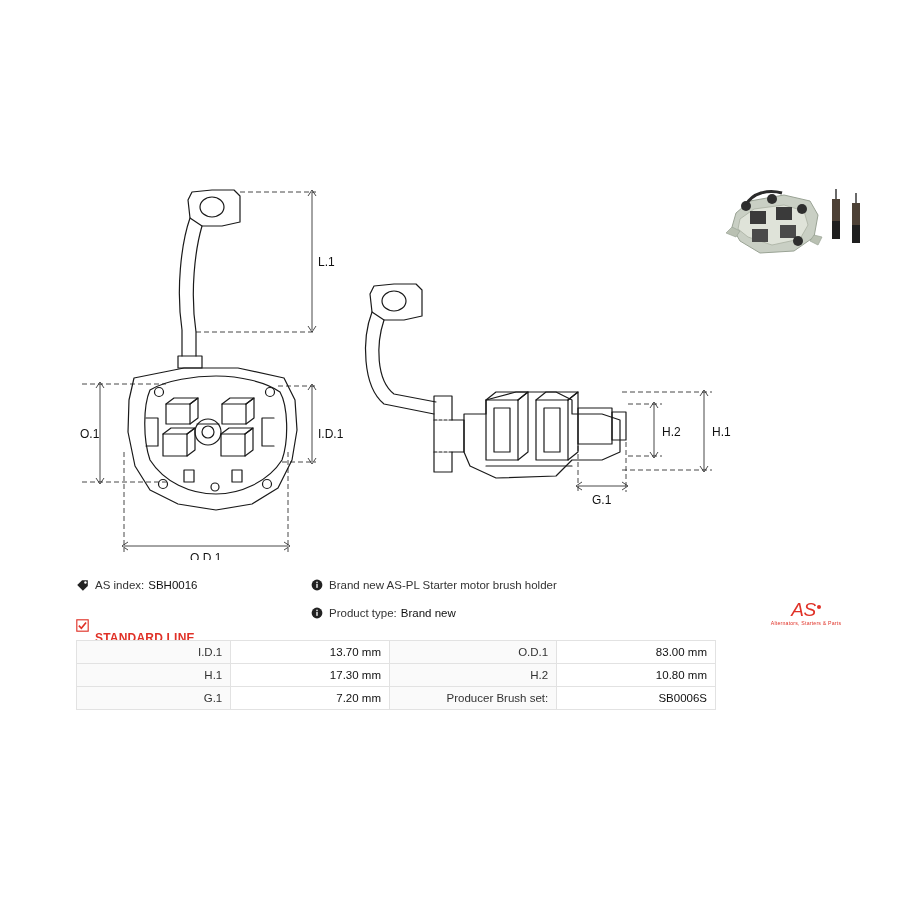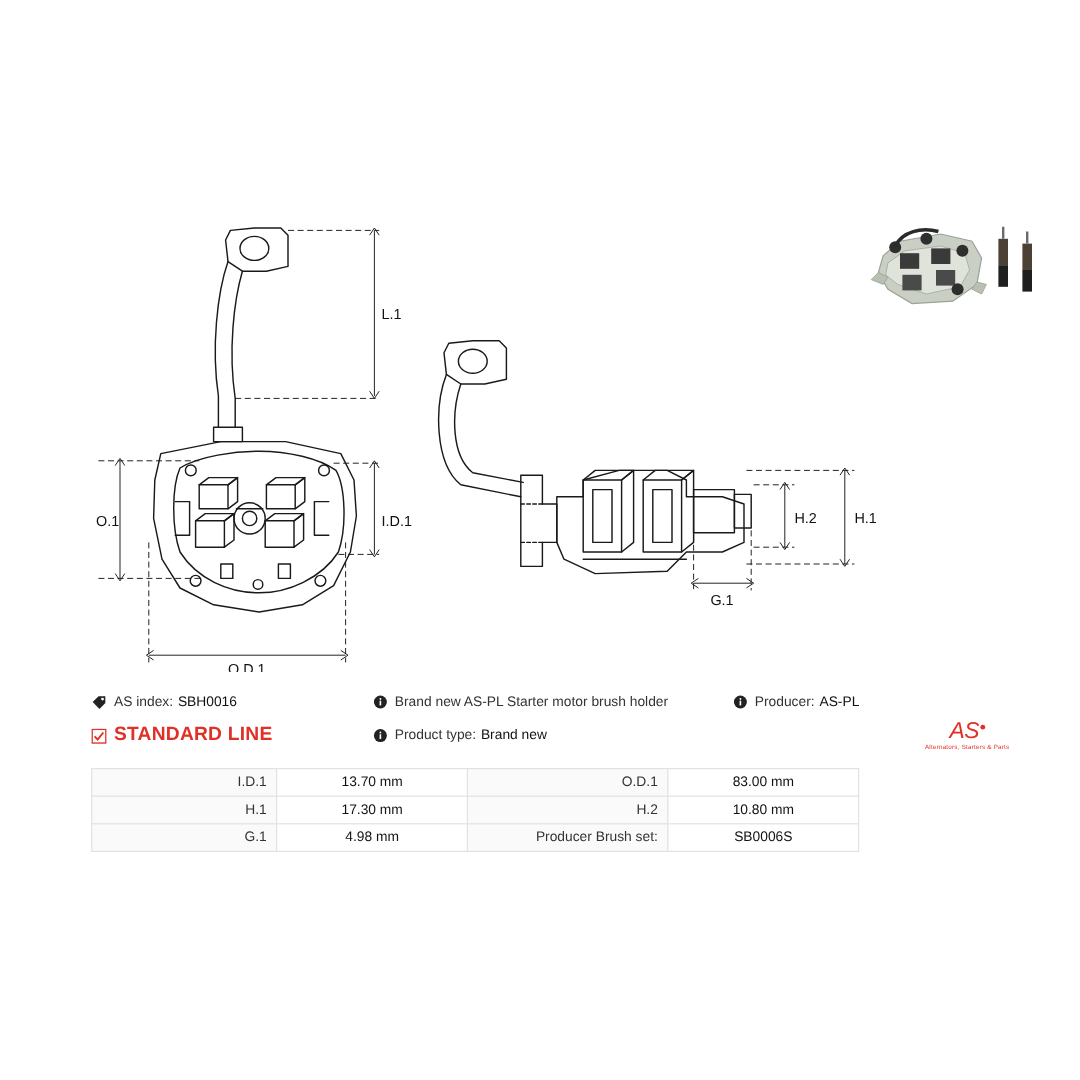--- a/index.html
+++ b/index.html
@@ -69,22 +69,23 @@
     line-height: 13px;
   }
   .tag-icon svg, .info-icon svg, .check-icon svg { display: block; }
 
   .lbl { color: #333; }
   .val { font-weight: normal; color: #111; }
 
   .standard-line {
     color: #e03127;
     font-weight: bold;
-    font-size: 16px;
+    font-size: 12px;
     letter-spacing: 0.2px;
+    margin-top: 25px;
   }
 
   .brand {
     position: absolute;
     right: 0;
     top: 22px;
     text-align: center;
     width: 110px;
   }
   .brand .as {
@@ -125,21 +126,21 @@
     padding: 0 8px;
     white-space: nowrap;
   }
   .spec-table td.k {
     text-align: right;
     color: #333;
     width: 160px;
     background: #fafafa;
   }
   .spec-table td.v {
-    text-align: center;
+    text-align: right;
     color: #111;
     width: 160px;
     background: #ffffff;
   }
 </style>
 </head>
 <body>
 
 <div class="page">
 
@@ -366,31 +367,20 @@
             <rect x="7.1" y="6.5" width="1.8" height="5.3" fill="#fff"></rect>
             <rect x="7.1" y="3.6" width="1.8" height="1.9" fill="#fff"></rect>
           </svg>
         </span>
         <span class="lbl">Product type:</span>
         <span class="val" style="margin-left:4px">Brand new</span>
       </div>
     </div>
 
     <div class="info-col col-3">
-      <div class="info-line">
-        <span class="ic info-icon">
-          <svg width="12" height="12" viewBox="0 0 16 16">
-            <circle cx="8" cy="8" r="7.2" fill="#222"></circle>
-            <rect x="7.1" y="6.5" width="1.8" height="5.3" fill="#fff"></rect>
-            <rect x="7.1" y="3.6" width="1.8" height="1.9" fill="#fff"></rect>
-          </svg>
-        </span>
-        <span class="lbl">Producer:</span>
-        <span class="val" style="margin-left:4px">AS-PL</span>
-      </div>
       <div class="brand">
         <div class="as"><span>AS</span><span class="dot"></span></div>
         <div class="tagline">Alternators, Starters &amp; Parts</div>
       </div>
     </div>
   </div>
 
   <table class="spec-table">
     <tbody>
       <tr>
@@ -400,20 +390,20 @@
         <td class="v">83.00 mm</td>
       </tr>
       <tr>
         <td class="k">H.1</td>
         <td class="v">17.30 mm</td>
         <td class="k">H.2</td>
         <td class="v">10.80 mm</td>
       </tr>
       <tr>
         <td class="k">G.1</td>
-        <td class="v">4.98 mm</td>
+        <td class="v">7.20 mm</td>
         <td class="k">Producer Brush set:</td>
         <td class="v">SB0006S</td>
       </tr>
     </tbody>
   </table>
 
 </div>
 
 </body></html>

